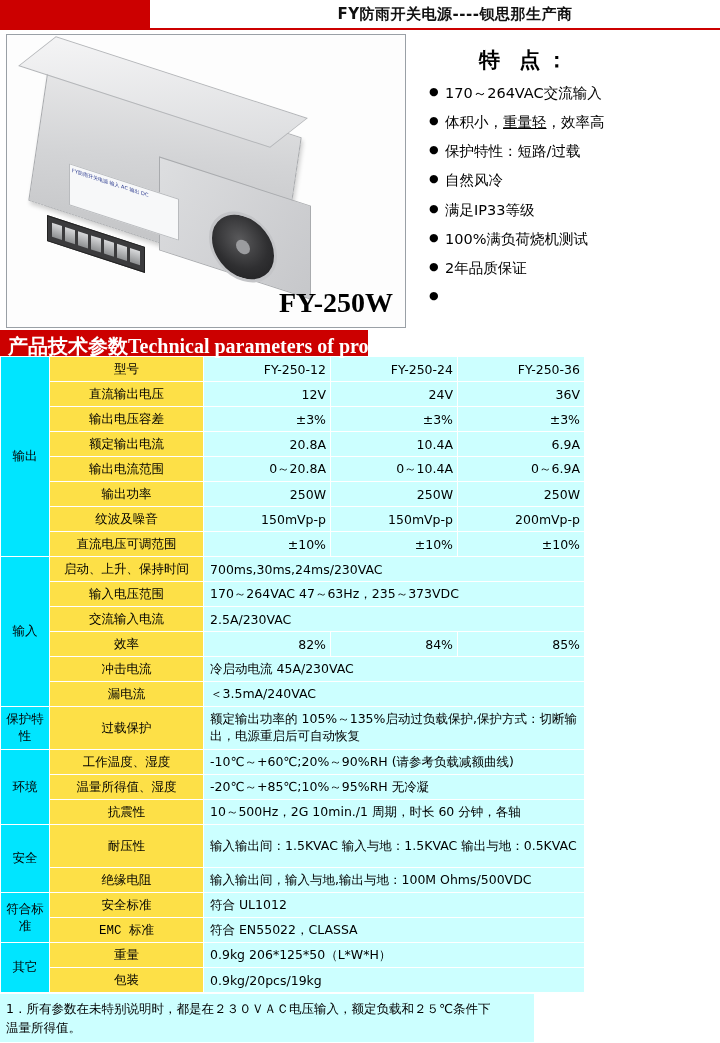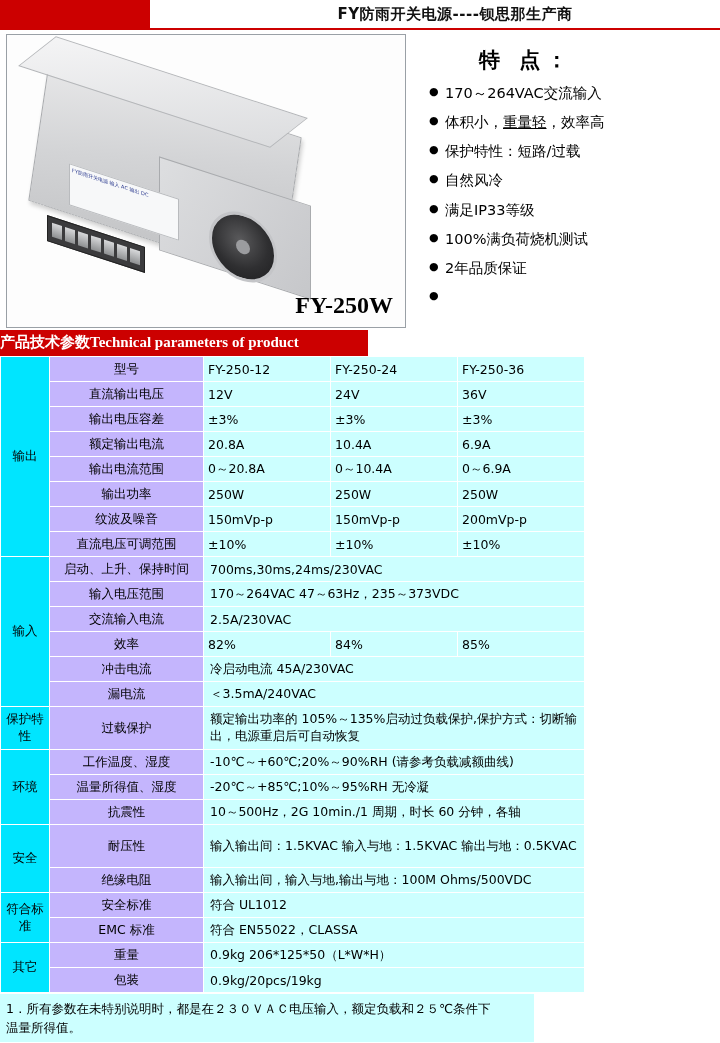--- a/index.html
+++ b/index.html
@@ -153,21 +153,21 @@
   .psu-terms i {
     flex: 1;
     height: 14px;
     background: linear-gradient(#d8d9db,#8e9092);
     display: block;
   }
   .model-badge {
     position: absolute;
     right: 12px;
     bottom: 8px;
-    font-size: 24px;
+    font-size: 28px;
     font-weight: bold;
     color: #000;
     font-family: "Liberation Serif", serif;
   }
 
   .features-pane {
     flex: 1;
     padding: 6px 0 0 18px;
     box-sizing: border-box;
   }
@@ -195,24 +195,24 @@
 
   
   .params-band {
     position: relative;
     height: 26px;
     background: #cc0000;
     width: 368px;
   }
   .params-band-text {
     position: absolute;
-    left: 0;
+    left: 8px;
     top: 3px;
     color: #ffffff;
-    font-size: 15px;
+    font-size: 20px;
     font-weight: bold;
     white-space: nowrap;
     font-family: "Liberation Serif", serif;
   }
 
   
   .table-wrap {
     width: 720px;
     background: #ffffff;
   }
@@ -230,26 +230,27 @@
   }
   .c-group {
     width: 40px;
     background: #00e5ff;
     text-align: center;
     font-size: 12.5px;
     color: #000;
   }
   .c-item {
     width: 145px;
-    background: #c4b5fd;
+    background: #fde047;
     text-align: center;
+    font-family: Liberation Mono, monospace;
   }
   .c-val {
     background: #ccffff;
-    text-align: left;
+    text-align: right;
   }
   .c-val.left {
     text-align: left;
     padding-left: 6px;
   }
   .col-a { width: 118px; }
   .col-b { width: 118px; }
   .col-c { width: 118px; }
   .col-d { width: 181px; background:#ffffff; border-color:#ffffff !important; }
   .blank-cell { background: #ffffff; border: 1px solid #ffffff; }

